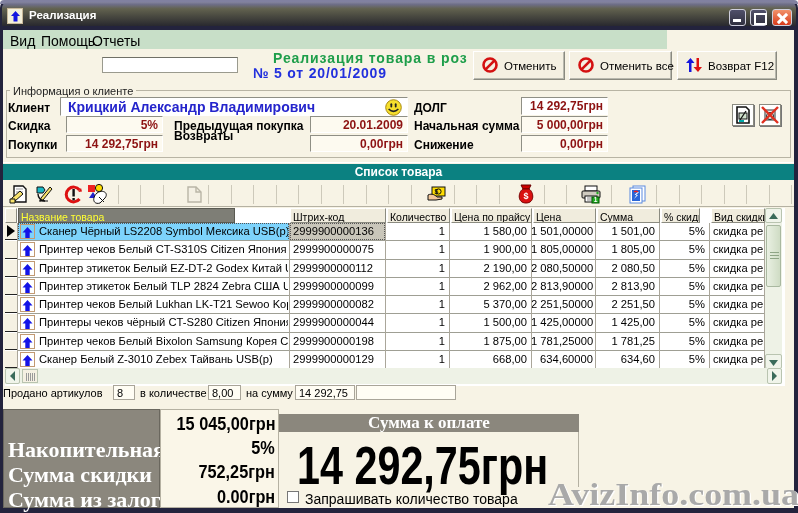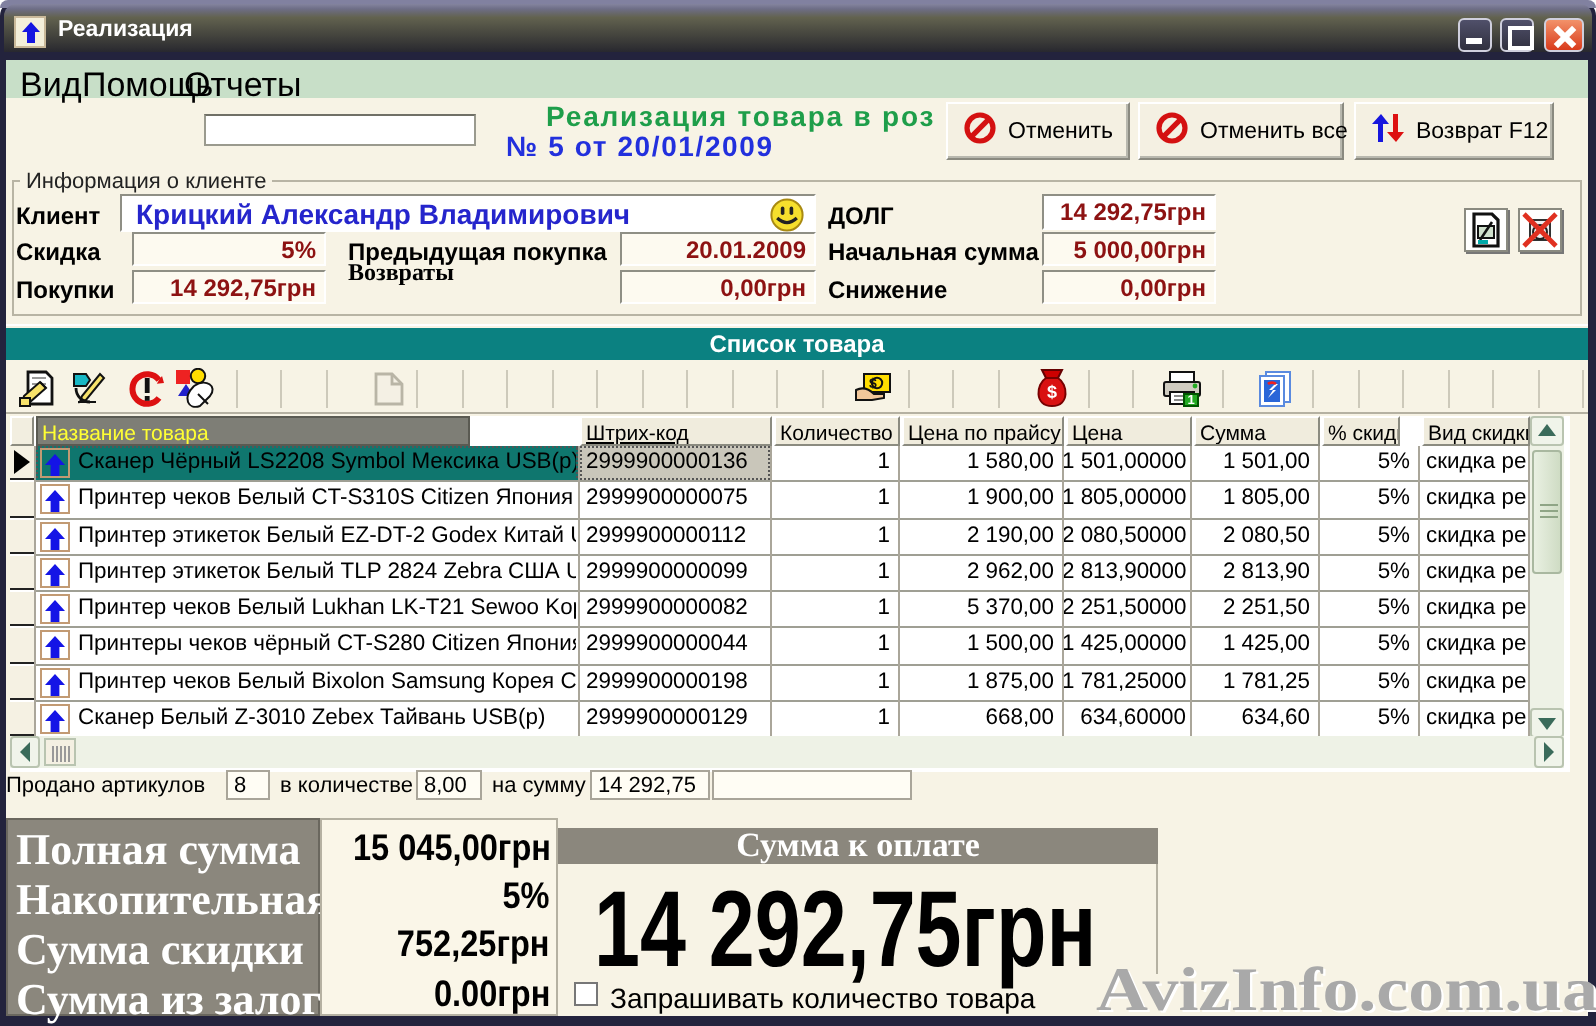--- a/index.html
+++ b/index.html
@@ -23,21 +23,21 @@
 #btn-max::after { content:""; position:absolute; left:3px; top:3px; width:9px; height:8px; border:2px solid #fff; }
 #btn-close::before, #btn-close::after { content:""; position:absolute; left:3px; top:7px; width:13px; height:3px; background:#fff; }
 #btn-close::before { transform:rotate(45deg); }
 #btn-close::after { transform:rotate(-45deg); }
 
 
 #frame { left:0; top:28px; width:798px; height:485px; background:#23233d; }
 #client { position:absolute; left:3px; top:2px; width:791px; height:478px; background:#f7f3e5; }
 
 
-#menubar { left:0; top:0; width:791px; height:19px; background:#c8dfc8; font-size:17px; color:#000; }
+#menubar { left:0; top:0; width:664px; height:19px; background:#c8dfc8; font-size:14px; color:#000; }
 #menubar span { position:absolute; top:3px; }
 
 
 #topinput { left:99px; top:27px; width:136px; height:16px; background:#fff; border:1px solid #9a9a8e; border-top:1px solid #707066; }
 #hdr-green { left:270px; top:20px; color:#1e9e4a; font-size:14px; letter-spacing:0.9px; font-weight:bold; white-space:nowrap; }
 #hdr-blue { left:250px; top:35px; color:#2230dd; font-size:14px; letter-spacing:0.8px; font-weight:bold; }
 .topbtn { top:21px; height:29px; white-space:nowrap; background:#f4f0e2; border:1px solid #8a8a80;
   border-top-color:#fff; border-left-color:#fff; box-shadow:inset -1px -1px 0 #b8b8ae;
   font-size:11.5px; color:#000; display:flex; align-items:center; }
 .topbtn .ic { margin:0 6px 0 8px; }
@@ -139,21 +139,21 @@
       <div class="abs lbl" style="left:411px; top:71px;">ДОЛГ</div>
       <div class="abs fld" style="left:518px; top:67px; width:87px; height:18px; background:#fff;">14 292,75грн</div>
       <div class="abs lbl" style="left:5px; top:89px;">Скидка</div>
       <div class="abs fld" style="left:63px; top:86px; width:97px; height:17px;">5%</div>
       <div class="abs lbl" style="left:171px; top:89px;">Предыдущая покупка</div>
       <div class="abs fld" style="left:307px; top:86px; width:98px; height:17px;">20.01.2009</div>
       <div class="abs lbl" style="left:411px; top:89px;">Начальная сумма</div>
       <div class="abs fld" style="left:518px; top:86px; width:87px; height:17px;">5 000,00грн</div>
       <div class="abs lbl" style="left:5px; top:108px;">Покупки</div>
       <div class="abs fld" style="left:63px; top:105px; width:97px; height:17px;">14 292,75грн</div>
-      <div class="abs lbl" style="left:171px; top:99px;font-family:Liberation Serif, serif;">Возвраты</div>
+      <div class="abs lbl" style="left:171px; top:99px;">Возвраты</div>
       <div class="abs fld" style="left:307px; top:105px; width:98px; height:17px;">0,00грн</div>
       <div class="abs lbl" style="left:411px; top:108px;">Снижение</div>
       <div class="abs fld" style="left:518px; top:105px; width:87px; height:17px;">0,00грн</div>
 
       <div class="abs" style="left:729px; top:74px; width:22px; height:22px; background:#fff; border:1px solid #8a8a80; box-shadow:1px 1px 0 #777;">
         <svg width="20" height="20" viewBox="0 0 20 20">
             <path d="M4 2 h9 l3 3 v13 h-12 z" fill="#fff" stroke="#111" stroke-width="1.6"></path>
             <rect x="6" y="8" width="8" height="6" fill="#cfe0cc" stroke="#111"></rect>
             <path d="M7 15 l6 -9" stroke="#111" stroke-width="1.3"></path>
             <rect x="6" y="15" width="5" height="2" fill="#0aa"></rect>
@@ -274,21 +274,21 @@
         <div class="abs hdrcell" style="left:528px; width:63px;">Цена</div>
         <div class="abs hdrcell" style="left:592px; width:63px;">Сумма</div>
         <div class="abs hdrcell" style="left:656px; width:39px;">% скидки</div>
         <div class="abs hdrcell" style="left:706px; width:54px;">Вид скидки</div>
         <div class="abs" style="left:0; top:15.00px; width:760px; height:18.25px;">
           <div class="abs" style="left:0; top:0; width:12px; height:17.25px; background:#f5f1e3; border-bottom:1px solid #222;">
               <svg width="9" height="12" style="position:absolute;left:2px;top:2px;">
                 <path d="M0 0 L8 6 L0 12 Z" fill="#000"></path>
               </svg>
             </div>
-          <div class="abs" style="left:13px; top:0; width:271px; height:18.25px; background:#0f766e; outline:1px dotted #555; outline-offset:-1px;">
+          <div class="abs" style="left:13px; top:0; width:271px; height:18.25px; background:#7dd3fc; outline:1px dotted #555; outline-offset:-1px;">
             <div class="arrowbox">
                 <svg width="13" height="13" style="position:absolute;left:0px;top:1px;">
                   <path d="M6.5 1 L11.5 6.5 L8.7 6.5 L8.7 12 L4.3 12 L4.3 6.5 L1.5 6.5 Z" fill="#1414e6"></path>
                 </svg>
               </div>
             <div class="cell" style="left:21px; width:249px;">Сканер Чёрный LS2208 Symbol Мексика USB(p)</div>
           </div>
           <div class="cell" style="left:285px; width:95px; padding-left:3px; background:#c9c6ba; outline:1px dotted #555; outline-offset:-1px;">2999900000136</div>
           <div class="cell num" style="left:381px; width:59px;">1</div>
           <div class="cell num" style="left:445px; width:77px;">1 580,00</div>
@@ -467,21 +467,20 @@
 
       <div class="abs stlbl" style="left:0px; top:357px;">Продано артикулов</div>
       <div class="abs stbox" style="left:110px; top:355px; width:22px; height:15px;">8</div>
       <div class="abs stlbl" style="left:137px; top:357px;">в количестве</div>
       <div class="abs stbox" style="left:205px; top:355px; width:33px; height:15px;">8,00</div>
       <div class="abs stlbl" style="left:243px; top:357px;">на сумму</div>
       <div class="abs stbox" style="left:292px; top:355px; width:60px; height:15px;">14 292,75</div>
       <div class="abs stbox" style="left:353px; top:355px; width:100px; height:15px;"></div>
 
       <div id="sum-left" class="abs">
-        <div style="top:2px;">Полная сумма</div>
         <div style="top:27px;">Накопительная ск</div>
         <div style="top:52px;">Сумма скидки</div>
         <div style="top:77px;">Сумма из залога</div>
       </div>
       <div id="sum-vals" class="abs">
         <div style="top:3px;">15 045,00грн</div>
         <div style="top:27px;">5%</div>
         <div style="top:51px;">752,25грн</div>
         <div style="top:76px;">0.00грн</div>
       </div>

